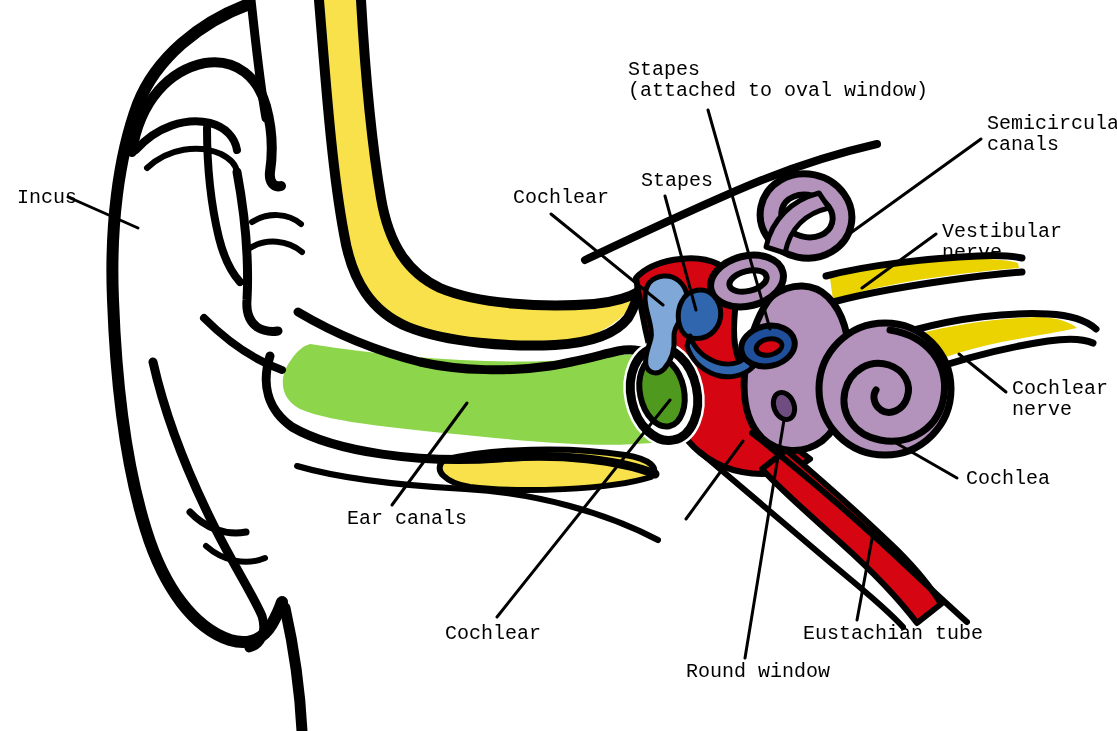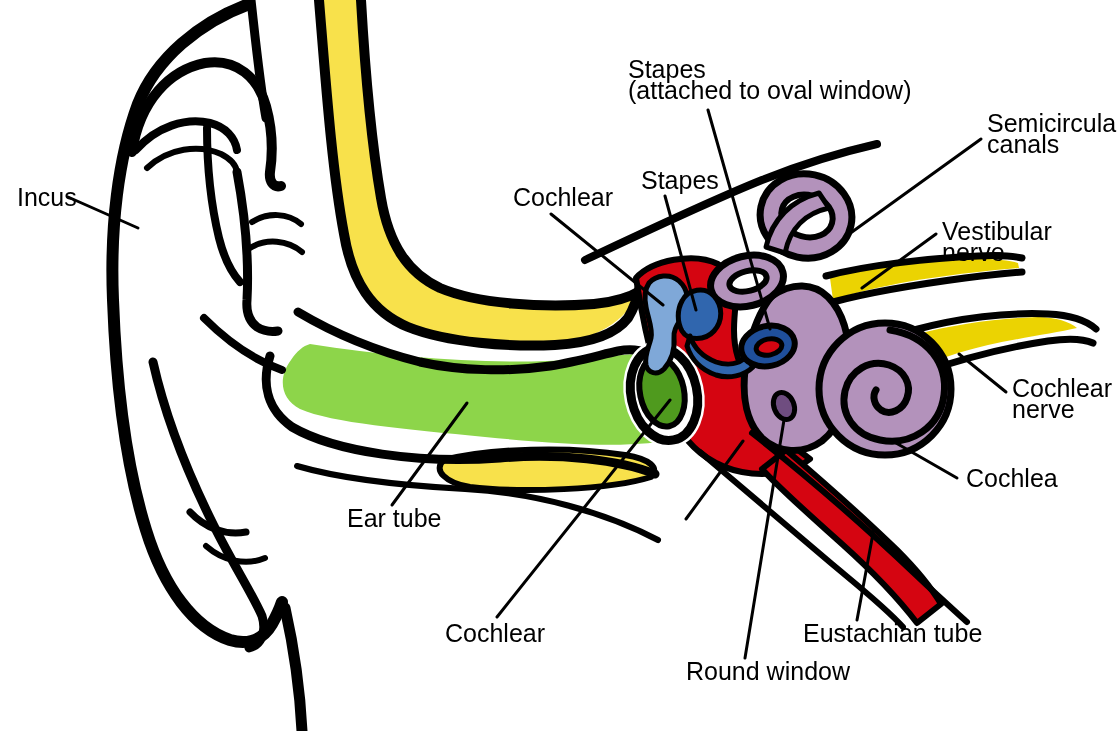--- a/index.html
+++ b/index.html
@@ -16,22 +16,22 @@
   .w8{stroke-width:8}.w9{stroke-width:9}.w10{stroke-width:10}.w11{stroke-width:11}.w12{stroke-width:12}
   .f-bone{fill:var(--bone-yellow)} .f-nerve{fill:var(--nerve-yellow)}
   .f-canal{fill:var(--canal-green)} .f-tymp{fill:var(--tympanum-green)}
   .f-red{fill:var(--cavity-red)} .f-malleus{fill:var(--malleus-blue)}
   .f-incus{fill:var(--incus-blue)} .f-stapes{fill:var(--stapes-blue)}
   .f-purple{fill:var(--inner-ear-purple)} .f-rw{fill:var(--round-window-purple)}
   .f-white{fill:#ffffff}
   .stroked{stroke:var(--outline);stroke-linejoin:round;}
   .casing{stroke:#ffffff;fill:#ffffff;stroke-width:14;}
   .leader{stroke:var(--outline);stroke-width:3;fill:none;stroke-linecap:round;}
-  .lbl{position:absolute;font-size:25px;line-height:21px;color:#000;
-       white-space:pre-line;}
+  .lbl{position:absolute;font-size:20px;line-height:21px;color:#000;
+       white-space:pre-line;font-family:Liberation Mono, monospace;}
 </style>
 </head>
 <body>
 
 <div id="stage">
 <svg width="1117" height="731" viewBox="0 0 1117 731">
 
   <g>
     <path class="f-bone" d="M 322,0 L 360,0 C 364,70 370,140 380,198 C 388,244 406,272 438,287 C 476,303 540,307 592,303 C 616,300 632,295 641,290 L 640,286 C 634,308 615,335 555,345 C 510,347 448,343 408,327 C 372,312 352,282 344,234 C 332,160 326,75 322,0 Z"></path>
     <path class="ol w10" d="M 319,0 C 326,85 332,170 344,234 C 352,282 372,312 408,327 C 448,343 510,347 555,345 C 590,343 615,335 628,318 C 634,308 638,296 640,286"></path>
@@ -118,21 +118,21 @@
     <line class="leader" x1="936" y1="234" x2="862" y2="288"></line>
     <line class="leader" x1="1006" y1="392" x2="959" y2="354"></line>
     <line class="leader" x1="957" y1="478" x2="896" y2="443"></line>
     <line class="leader" x1="686" y1="519" x2="743" y2="441"></line>
     <line class="leader" x1="857" y1="620" x2="874" y2="528"></line>
     <line class="leader" x1="745" y1="658" x2="784" y2="420"></line>
   </g>
 </svg>
 
   <div class="lbl" style="left:17px;top:187px">Incus</div>
-  <div class="lbl" style="left:347px;top:508px">Ear tube</div>
+  <div class="lbl" style="left:347px;top:508px">Ear canals</div>
   <div class="lbl" style="left:445px;top:623px">Cochlear</div>
   <div class="lbl" style="left:513px;top:187px">Cochlear</div>
   <div class="lbl" style="left:641px;top:170px">Stapes</div>
   <div class="lbl" style="left:628px;top:59px">Stapes
 (attached to oval window)</div>
   <div class="lbl" style="left:686px;top:661px">Round window</div>
   <div class="lbl" style="left:803px;top:623px">Eustachian tube</div>
   <div class="lbl" style="left:987px;top:113px">Semicircular
 canals</div>
   <div class="lbl" style="left:942px;top:221px">Vestibular nerve</div>

